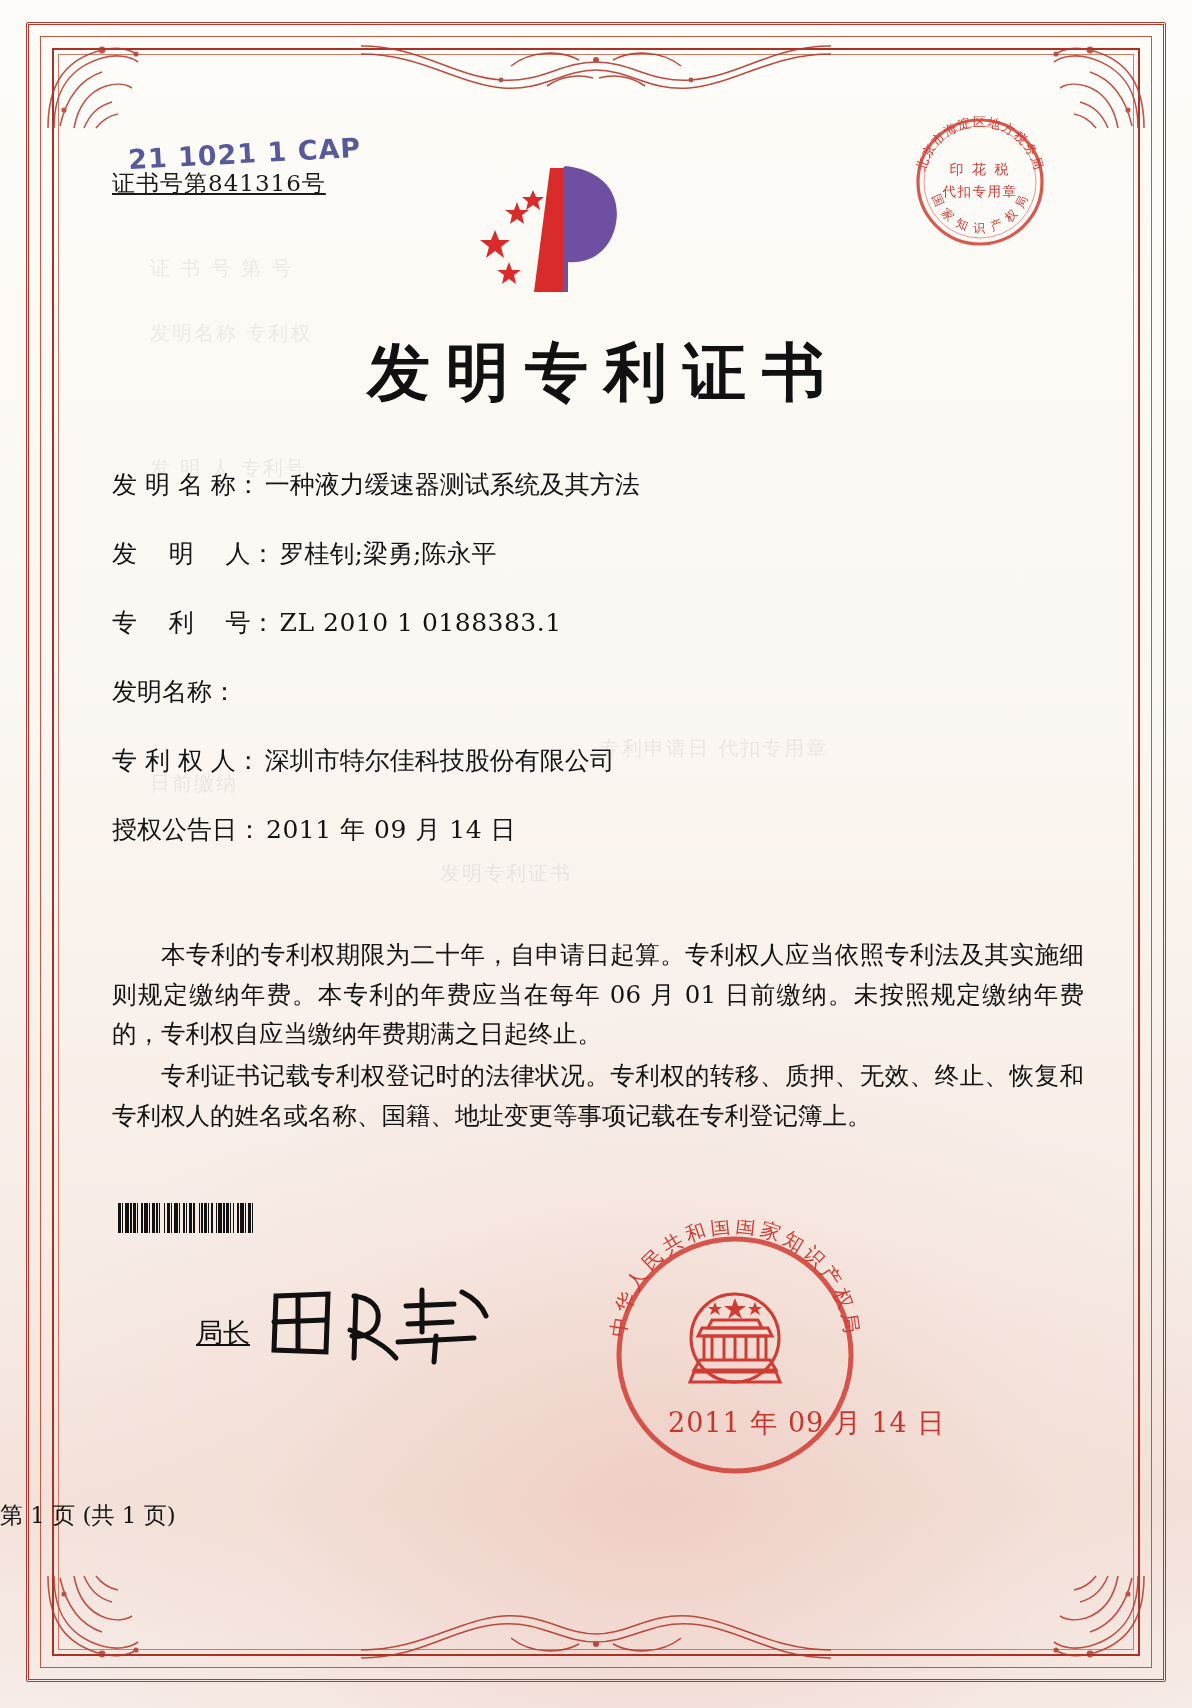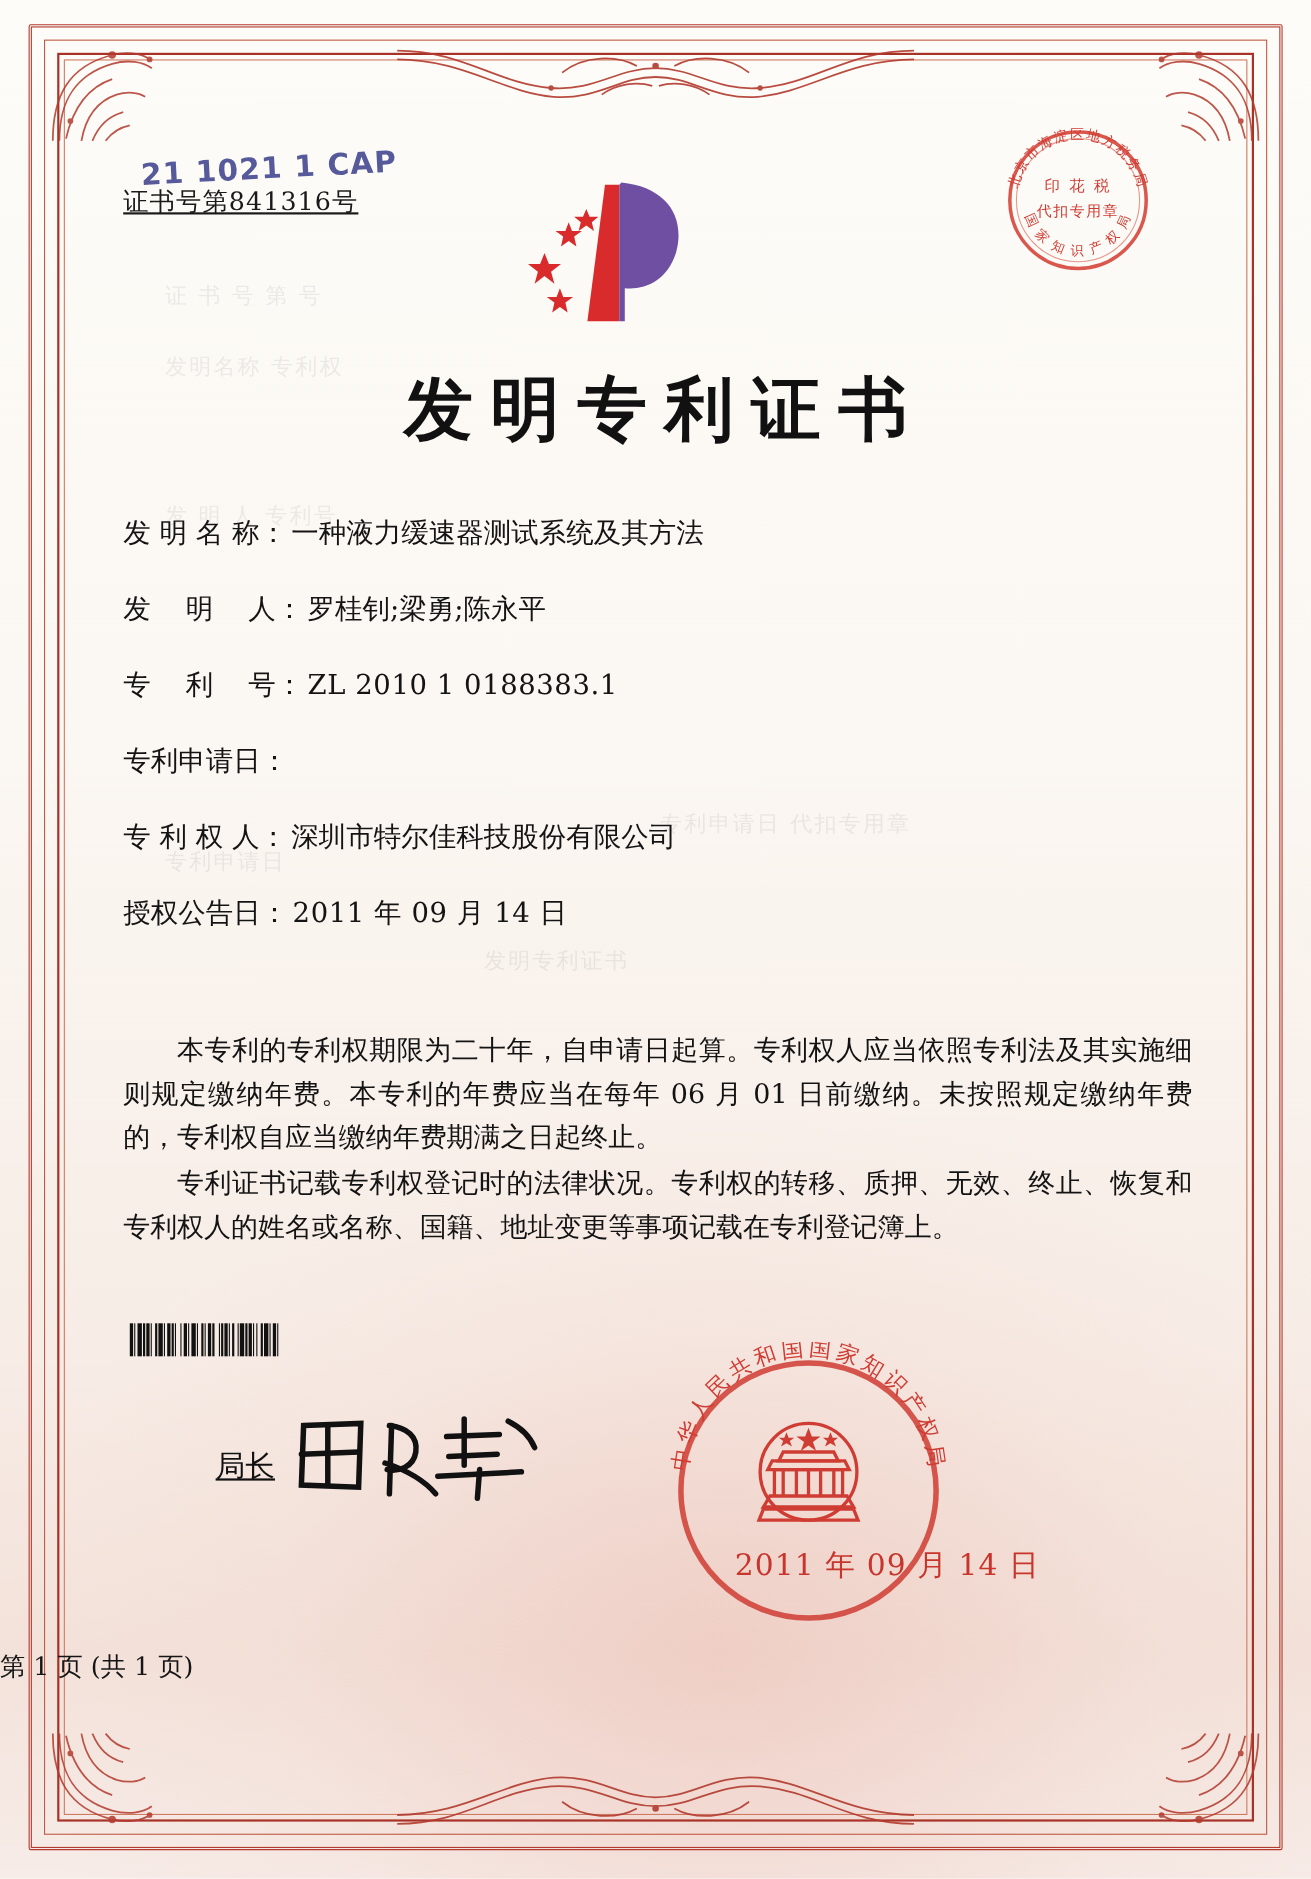--- a/index.html
+++ b/index.html
@@ -251,21 +251,21 @@
   }
 </style>
 </head>
 <body>
 
 <div id="page">
 
   <div class="ghost" style="left:150px; top:255px;">证 书 号 第 号</div>
   <div class="ghost" style="left:150px; top:320px;">发明名称 专利权</div>
   <div class="ghost" style="left:150px; top:455px;">发 明 人 专利号</div>
-  <div class="ghost" style="left:150px; top:770px;">专利申请日</div>
+  <div class="ghost" style="left:150px; top:770px;">日前缴纳</div>
   <div class="ghost" style="left:600px; top:735px;">专利申请日 代扣专用章</div>
   <div class="ghost" style="left:440px; top:860px;">发明专利证书</div>
 
   <div class="frame-outer"></div>
   <div class="frame-mid"></div>
   <div class="frame-inner"></div>
   <div class="frame-inner2"></div>
 
   <div class="corner tl">
     <svg viewBox="0 0 118 92">
@@ -404,21 +404,21 @@
     </div>
     <div class="field-row">
       <span class="field-label">发    明    人：</span>
       <span class="field-value">罗桂钊;梁勇;陈永平</span>
     </div>
     <div class="field-row">
       <span class="field-label">专    利    号：</span>
       <span class="field-value mono">ZL 2010 1 0188383.1</span>
     </div>
     <div class="field-row">
-      <span class="field-label">专利申请日：</span>
+      <span class="field-label">发明名称：</span>
     </div>
     <div class="field-row">
       <span class="field-label">专 利 权 人：</span>
       <span class="field-value">深圳市特尔佳科技股份有限公司</span>
     </div>
     <div class="field-row">
       <span class="field-label">授权公告日：</span>
       <span class="field-value mono">2011 年 09 月 14 日</span>
     </div>
   </div>

